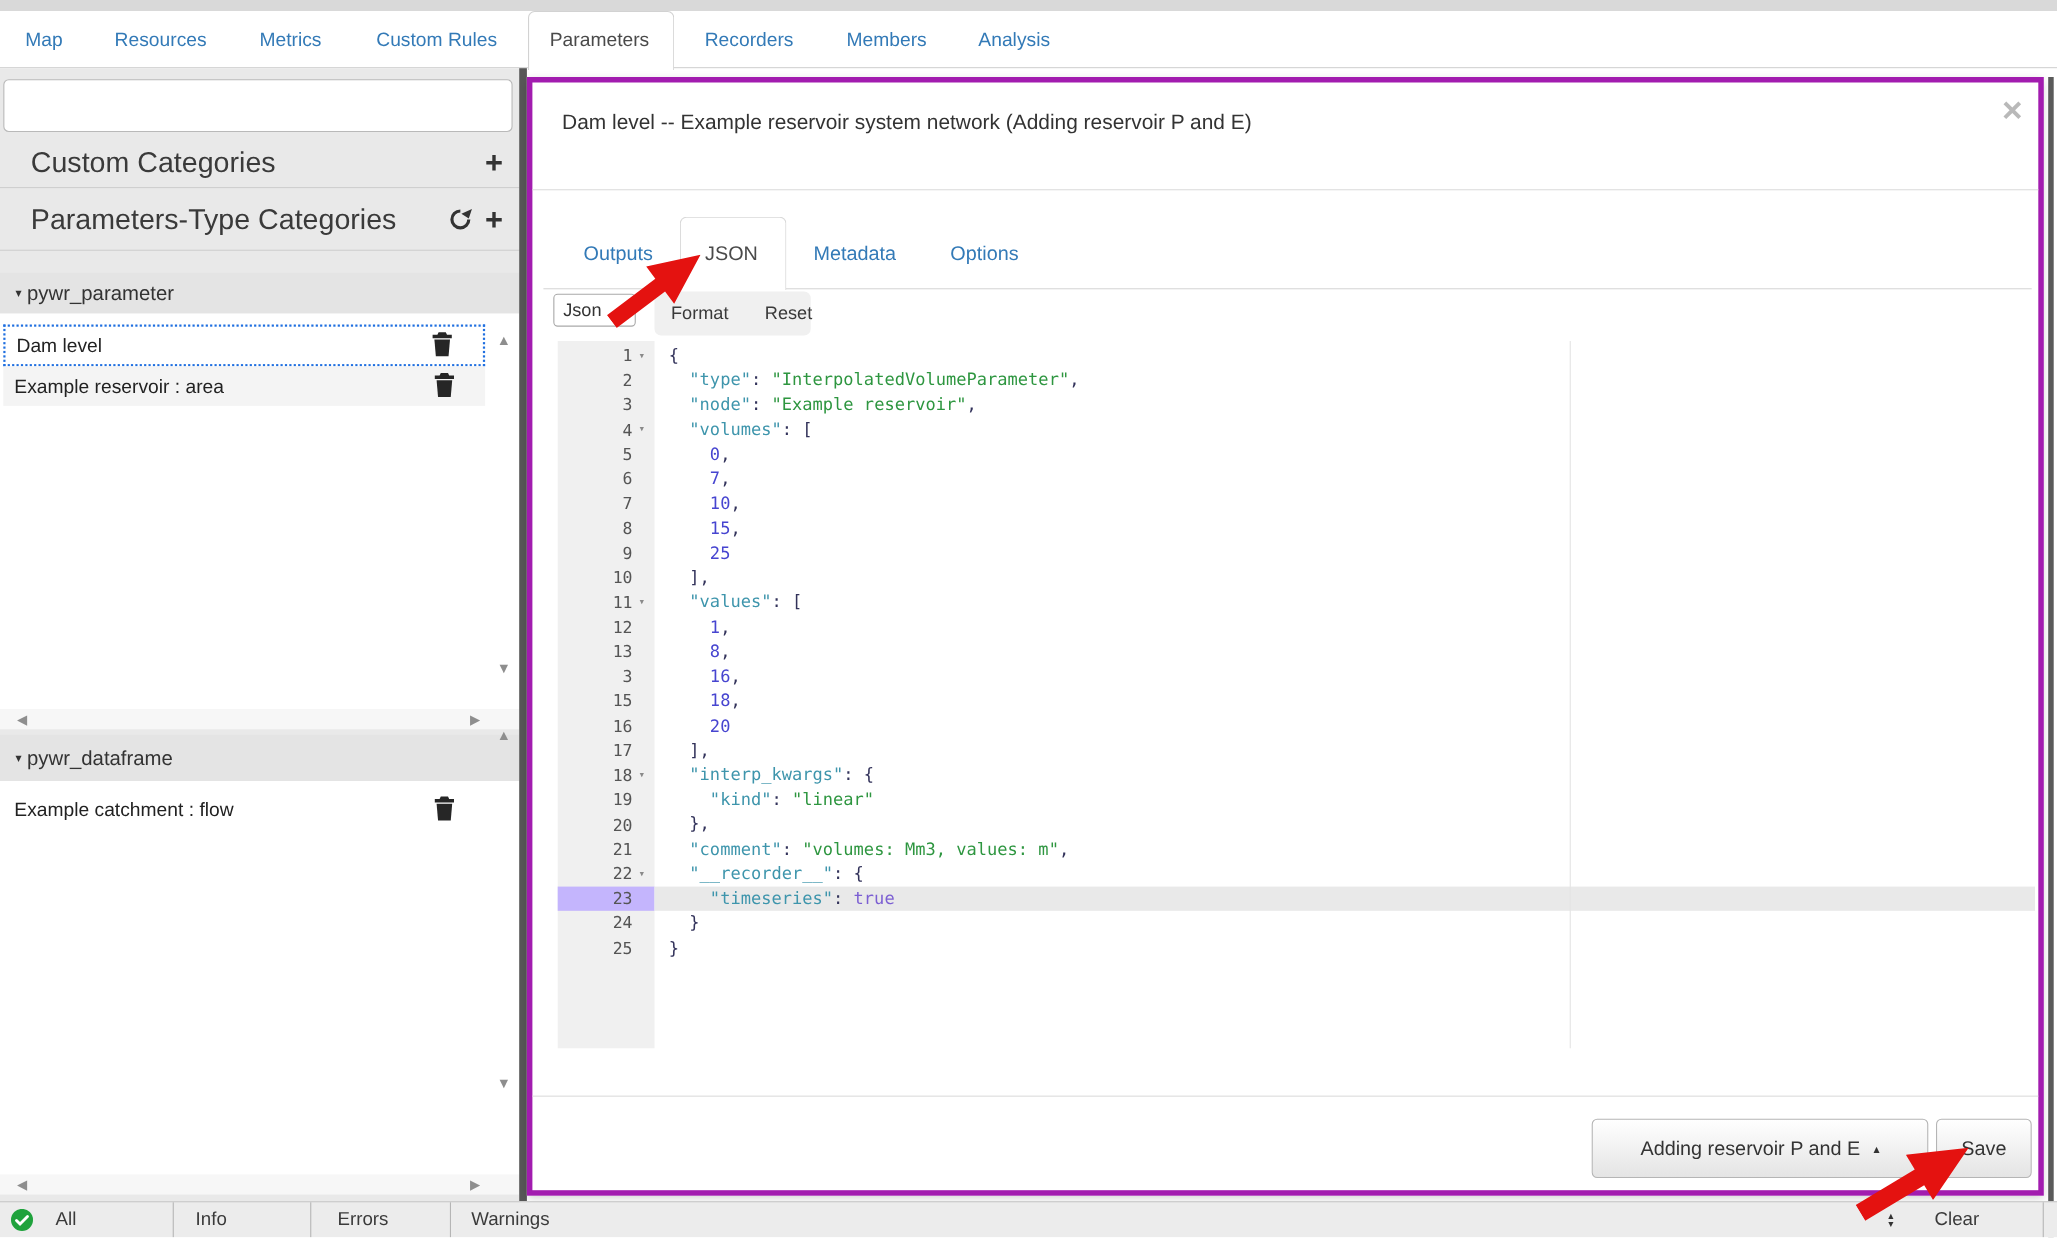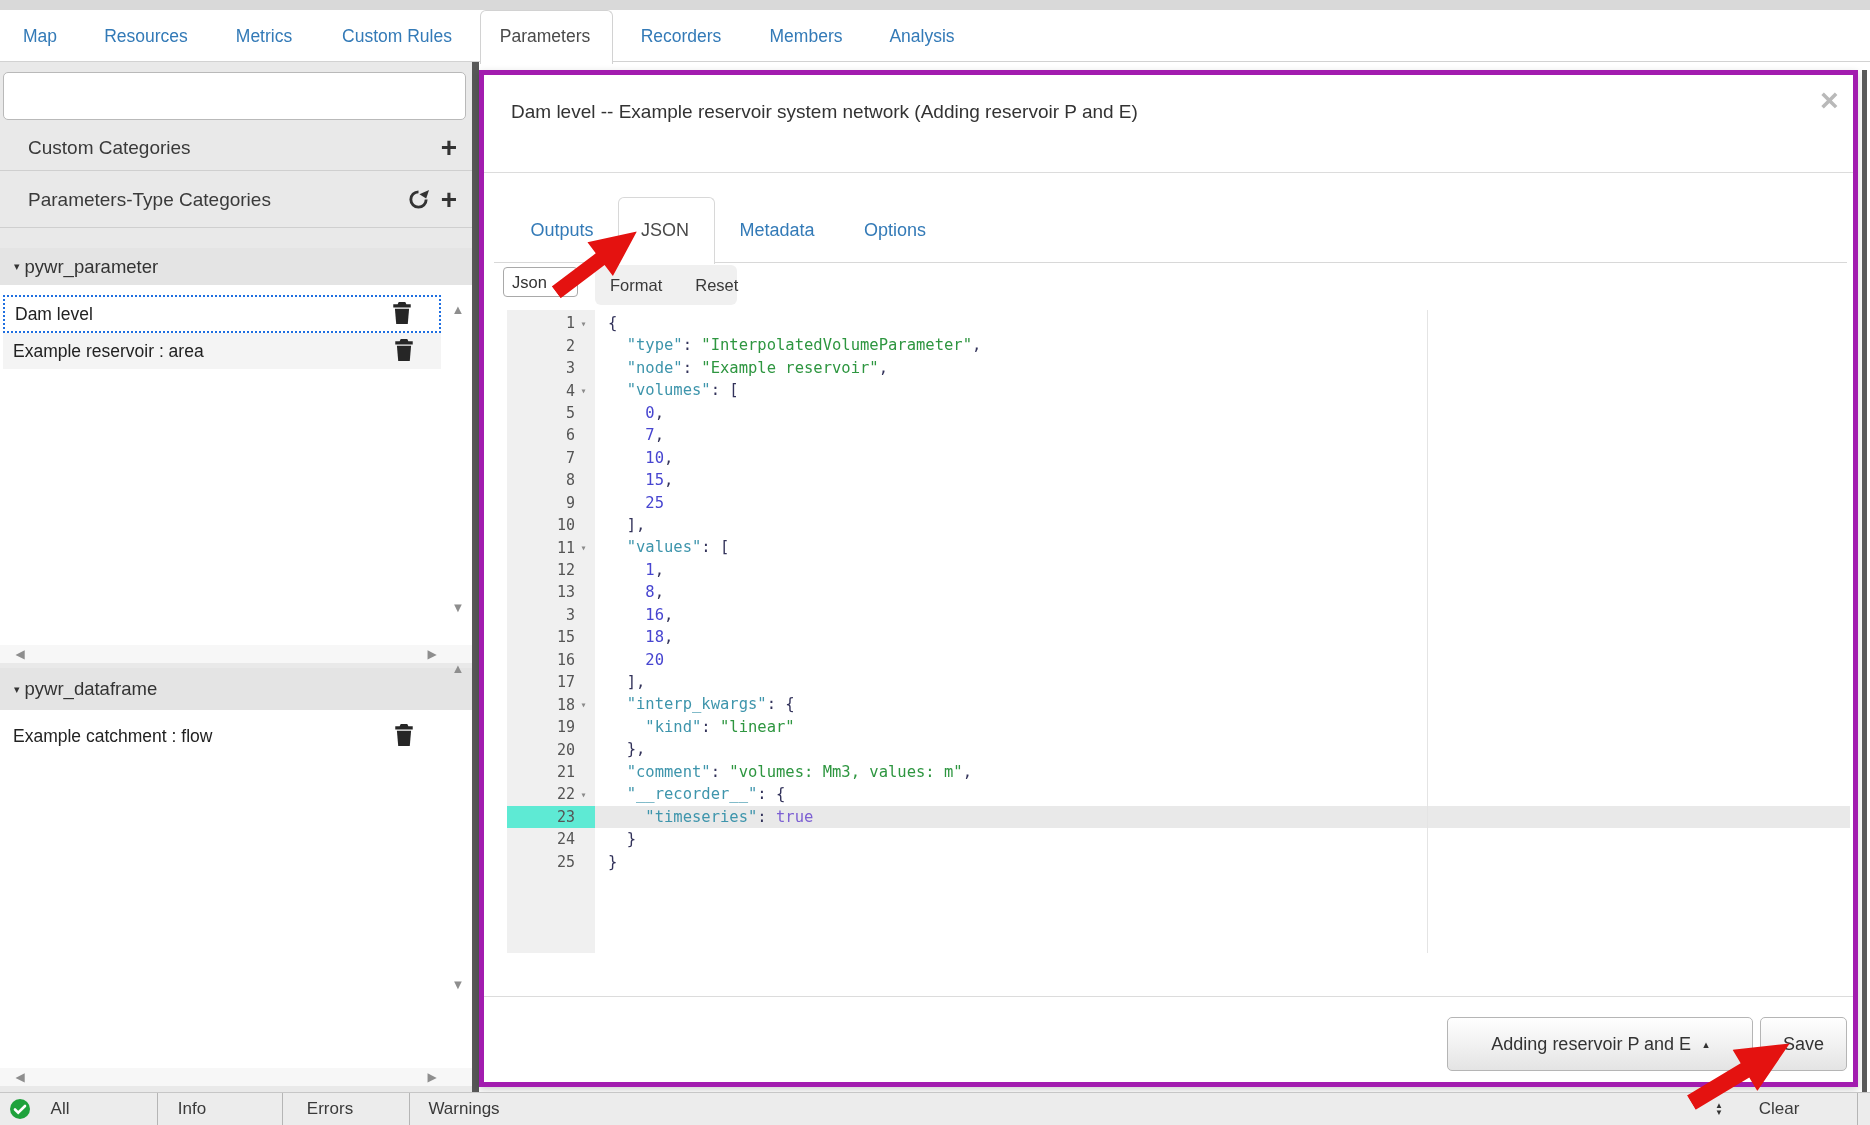--- a/index.html
+++ b/index.html
@@ -16,21 +16,21 @@
   .t0{left:40px}.t1{left:146px}.t2{left:264px}.t3{left:397px}
   .t4{left:545px;color:#4a4a4a}.t5{left:681px}.t6{left:806px}.t7{left:922px}
   
   .sidebar{position:absolute;left:0;top:62px;width:472px;height:1030px;background:#e9e9e9;}
   .cat-search{position:absolute;left:3px;top:10px;width:463px;height:48px;background:#fff;
               border:1px solid #b9b9b9;border-radius:5px;box-sizing:border-box;font-size:18px;
               padding:0 12px;outline:none;font-family:inherit;}
   .side-head{position:absolute;left:0;width:472px;display:flex;align-items:center;box-sizing:border-box;}
   .row-custom{top:63px;height:46px;border-bottom:1px solid #cfcfcf;}
   .row-ptype{top:110px;height:56px;border-bottom:1px solid #cfcfcf;}
-  .head-title{margin-left:28px;font-size:19px;color:#3a3a3a;}
+  .head-title{margin-left:28px;font-size:26px;color:#3a3a3a;}
   .icon-btn{background:none;border:none;padding:0;cursor:pointer;display:flex;align-items:center;justify-content:center;}
   .plus-btn{position:absolute;left:434px;width:30px;height:100%;font-size:28px;font-weight:bold;color:#333;
             font-family:inherit;}
   .refresh-btn{position:absolute;left:404px;width:28px;height:100%;}
   .group-head{position:absolute;left:0;width:472px;background:#e4e4e4;display:flex;align-items:center;
               padding-left:14px;box-sizing:border-box;font-size:18.5px;color:#333;cursor:pointer;}
   .gh1{top:186px;height:37px;}
   .gh2{top:606px;height:42px;}
   .gh-caret{font-size:11px;margin-right:5px;color:#333;}
   .list{position:absolute;left:0;width:472px;background:#fff;}
@@ -75,21 +75,21 @@
   .mode-caret{font-size:10px;color:#333;}
   .fmt-panel{position:absolute;left:111px;top:190px;width:142px;height:40px;background:#f0f0f0;
              border-radius:6px;display:flex;align-items:center;padding:0 15px;gap:33px;box-sizing:border-box;}
   .fmt-btn{background:none;border:none;padding:0;font-size:16.5px;color:#3a3a3a;cursor:pointer;font-family:inherit;}
   
   .editor{position:absolute;left:23px;top:235px;width:1343px;height:643px;background:#fff;
           font-family:"DejaVu Sans Mono",monospace;}
   .gutter{position:absolute;left:0;top:0;width:88px;height:643px;background:#f0f0f0;padding-top:2px;box-sizing:border-box;}
   .gutter-row{height:22.45px;display:flex;align-items:center;justify-content:flex-end;padding-right:3px;
               font-size:15px;color:#555;}
-  .gutter-row.active{background:#5eead4;}
+  .gutter-row.active{background:#c4b5fd;}
   .fold{width:17px;text-align:center;font-size:10px;color:#8a8a8a;cursor:pointer;}
   .codearea{position:absolute;left:88px;top:0;right:0;height:643px;padding-top:2px;box-sizing:border-box;cursor:text;}
   .code-row{height:22.45px;line-height:22.45px;white-space:pre;font-size:15.5px;padding-left:13px;color:#333;}
   .code-row.active{background:#e9e9e9;}
   .print-margin{position:absolute;left:920px;top:0;width:1px;height:643px;background:#e4e4e4;}
   .tok-p{color:#32325a}.tok-k{color:#3e95ac}.tok-s{color:#2e9640}.tok-n{color:#4745d0}.tok-b{color:#7c5fd3}
   
   .dlg-fsep{position:absolute;left:0;top:921px;width:100%;height:1px;background:#dcdcdc;}
   .btn{position:absolute;top:942px;height:54px;background:linear-gradient(#ffffff,#e4e4e4);
        border:1px solid #b5b5b5;border-radius:5px;font-size:18px;color:#333;display:flex;

